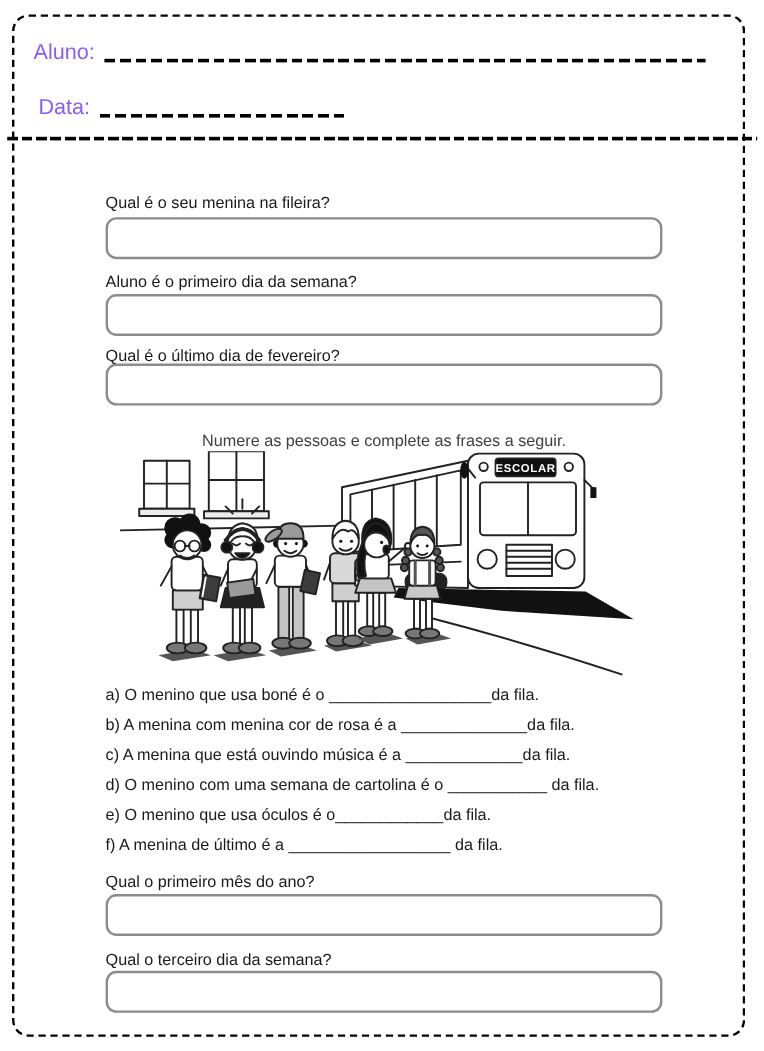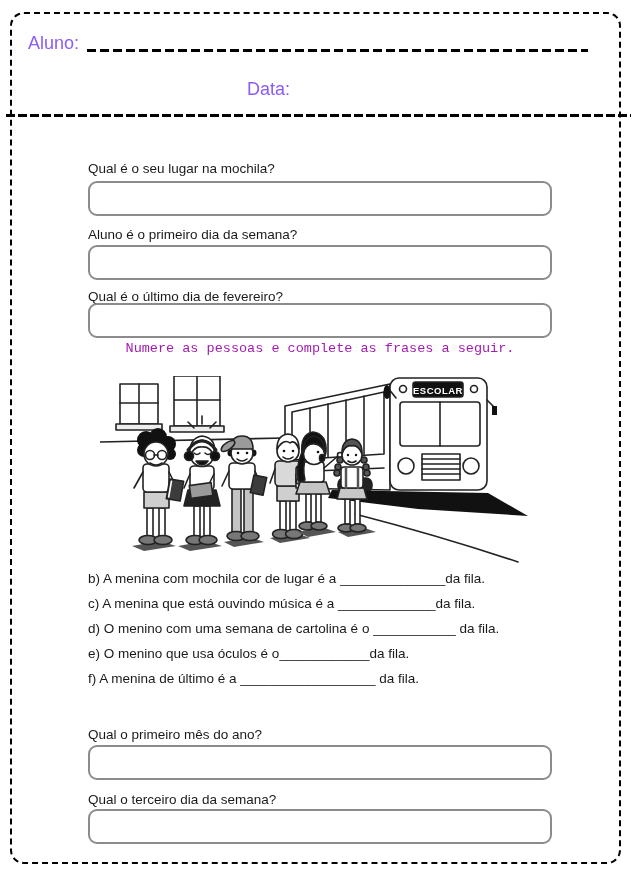--- a/index.html
+++ b/index.html
@@ -3,32 +3,32 @@
 <meta charset="utf-8">
 <style>
   html,body{margin:0;padding:0;background:#fff;}
   .page{position:relative;width:637px;height:876px;background:#fff;overflow:hidden;
         font-family:"Liberation Sans",sans-serif;color:#111;}
   .frame{position:absolute;left:10px;top:12px;width:611px;height:852px;
          border:2px dashed #000;border-radius:14px;box-sizing:border-box;}
   
   .header-row{position:absolute;display:flex;align-items:flex-end;gap:8px;}
   .header-row.aluno{left:28px;top:32px;width:560px;}
-  .header-row.data{left:32px;top:78px;width:258px;flex-direction:column;}
+  .header-row.data{left:32px;top:78px;width:258px;}
   .hdr-label{font-size:18px;color:#8b5cf6;line-height:22px;white-space:nowrap;}
   .dash-line{flex:1;height:18px;margin-bottom:2px;
     background:repeating-linear-gradient(90deg,#000 0 9px,transparent 9px 13px) no-repeat left bottom/100% 3px;}
   .separator{position:absolute;left:6px;top:114px;width:625px;height:3px;
     background:repeating-linear-gradient(90deg,#000 0 9px,transparent 9px 12px);}
   
   .q-label{position:absolute;left:88px;font-size:13.5px;line-height:17px;color:#1a1a1a;white-space:nowrap;}
   .answer-box{position:absolute;left:88px;width:464px;height:35px;background:#fff;
     border:2px solid #8c8c8c;border-radius:9px;box-sizing:border-box;}
-  .instruction{position:absolute;left:88px;top:341px;width:464px;text-align:center;
-    font-size:13.5px;color:#a21caf;font-family:Liberation Mono, monospace;}
+  .instruction{position:absolute;left:88px;top:360px;width:464px;text-align:center;
+    font-size:13.5px;color:#404040;}
   
   .illustration{position:absolute;left:100px;top:376px;width:450px;height:190px;text-decoration:underline;}
   .illustration svg{display:block;}
   
   .items{position:absolute;left:88px;top:566px;width:505px;font-size:13.5px;line-height:25px;color:#1a1a1a;}
   .item{white-space:nowrap;}
   .blank{color:#1a1a1a;}
 </style>
 </head>
 <body>
@@ -42,21 +42,21 @@
     <div class="dash-line"></div>
   </div>
 
   <div class="header-row data">
     <span class="hdr-label">Data:</span>
     <div class="dash-line"></div>
   </div>
 
   <div class="separator"></div>
 
-  <div class="q-label" style="top:160px">Qual é o seu lugar na mochila?</div>
+  <div class="q-label" style="top:160px">Qual é o seu menina na fileira?</div>
   <div class="answer-box" style="top:181px"></div>
 
   <div class="q-label" style="top:226px">Aluno é o primeiro dia da semana?</div>
   <div class="answer-box" style="top:245px"></div>
 
   <div class="q-label" style="top:288px">Qual é o último dia de fevereiro?</div>
   <div class="answer-box" style="top:303px"></div>
 
   <div class="instruction">Numere as pessoas e complete as frases a seguir.</div>
 
@@ -248,21 +248,22 @@
           <path d="M242 77 Q242 64 252 63 Q262 64 262 77 Q257 68 252 70 Q246 68 242 77 Z" fill="#555"></path>
           <circle cx="248" cy="79" r="1.2" fill="#111" stroke="none"></circle>
           <circle cx="256" cy="79" r="1.2" fill="#111" stroke="none"></circle>
           <path d="M248 85 q4 3 8 0"></path>
         </g>
       </g>
     </svg>
   </div>
 
   <div class="items">
-    <div class="item"><span>b) A menina com mochila cor de lugar é a </span><span class="blank">______________</span><span>da fila.</span></div>
+    <div class="item"><span>a) O menino que usa boné é o </span><span class="blank">__________________</span><span>da fila.</span></div>
+    <div class="item"><span>b) A menina com menina cor de rosa é a </span><span class="blank">______________</span><span>da fila.</span></div>
     <div class="item"><span>c) A menina que está ouvindo música é a </span><span class="blank">_____________</span><span>da fila.</span></div>
     <div class="item"><span>d) O menino com uma semana de cartolina é o </span><span class="blank">___________</span><span> da fila.</span></div>
     <div class="item"><span>e) O menino que usa óculos é o</span><span class="blank">____________</span><span>da fila.</span></div>
     <div class="item"><span>f) A menina de último é a </span><span class="blank">__________________</span><span> da fila.</span></div>
   </div>
 
   <div class="q-label" style="top:726px">Qual o primeiro mês do ano?</div>
   <div class="answer-box" style="top:745px"></div>
 
   <div class="q-label" style="top:791px">Qual o terceiro dia da semana?</div>

